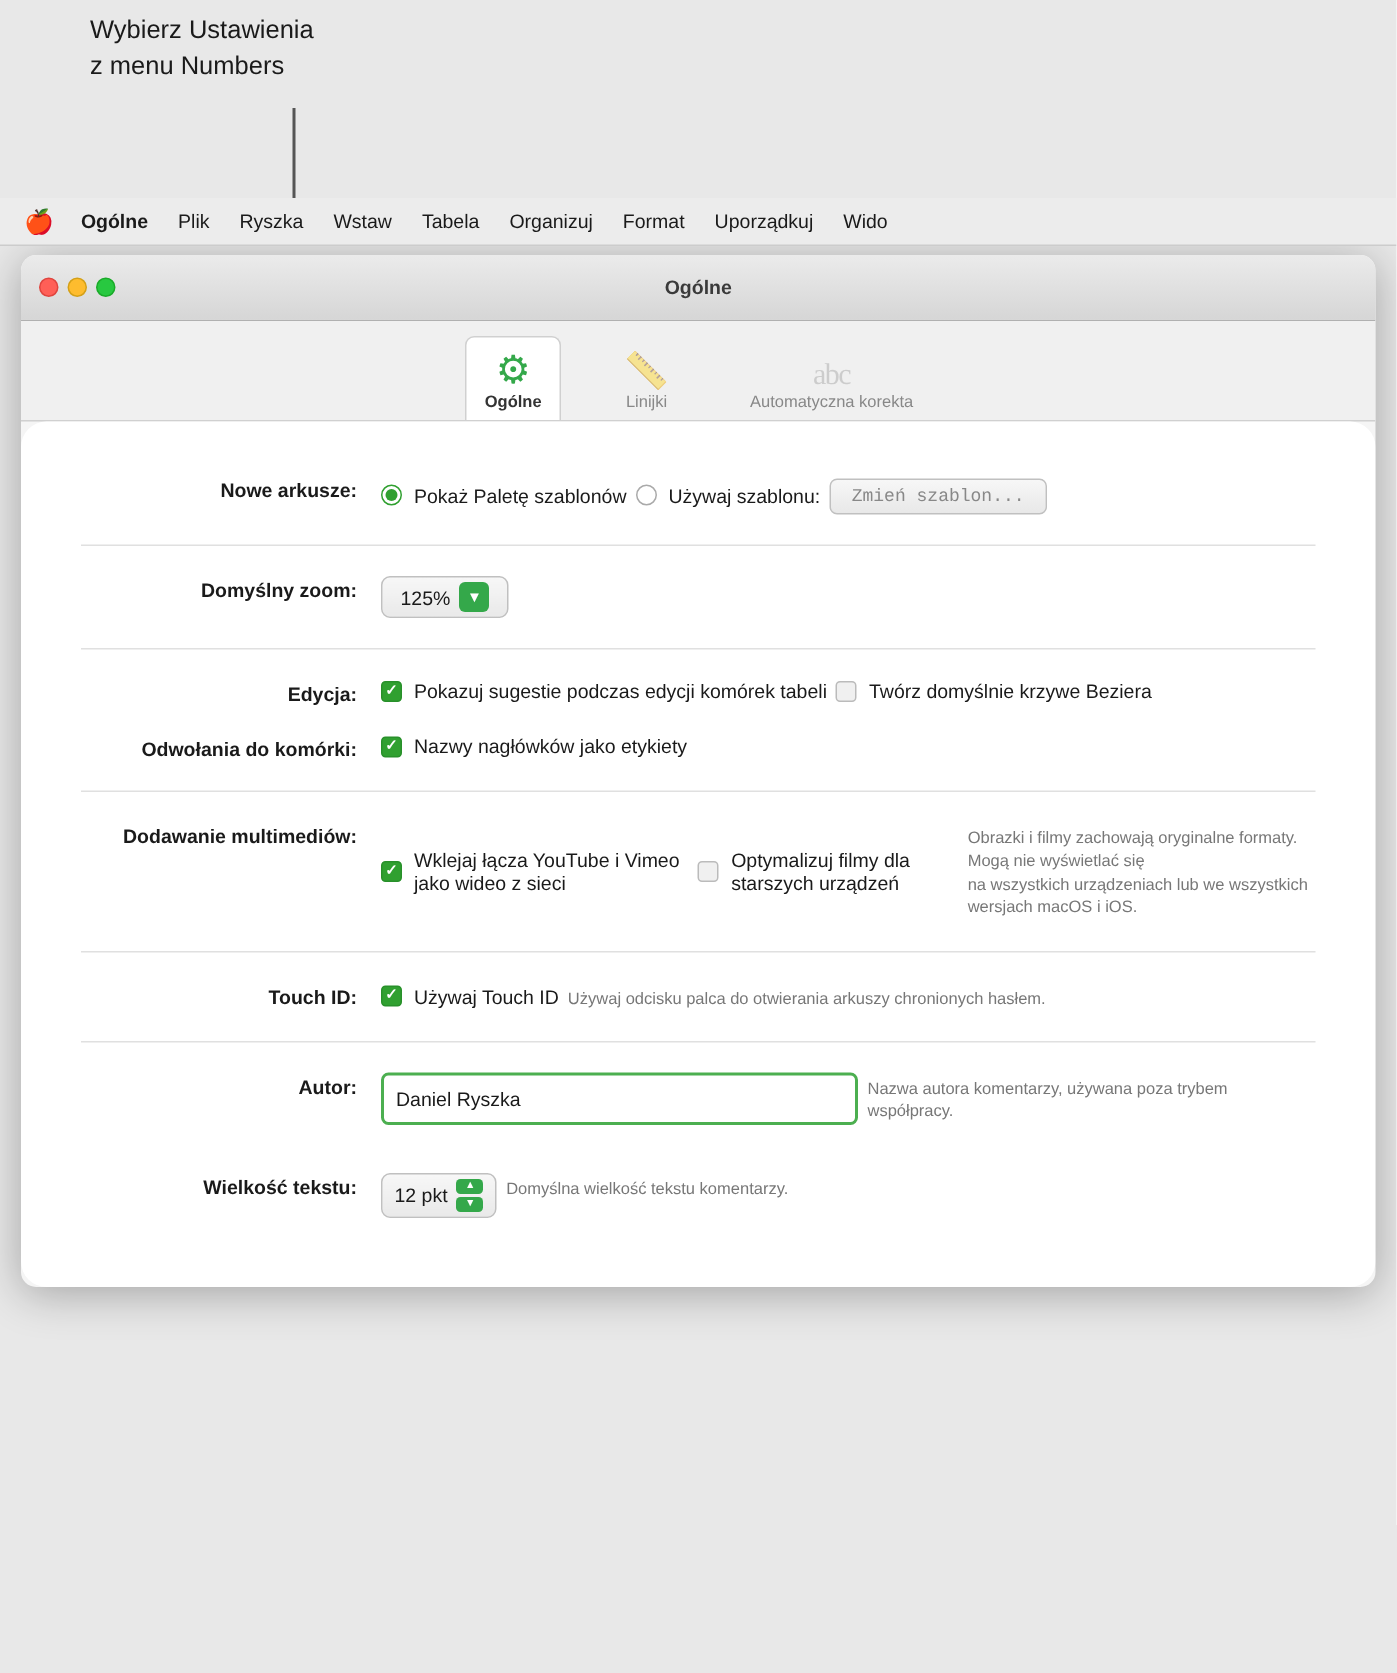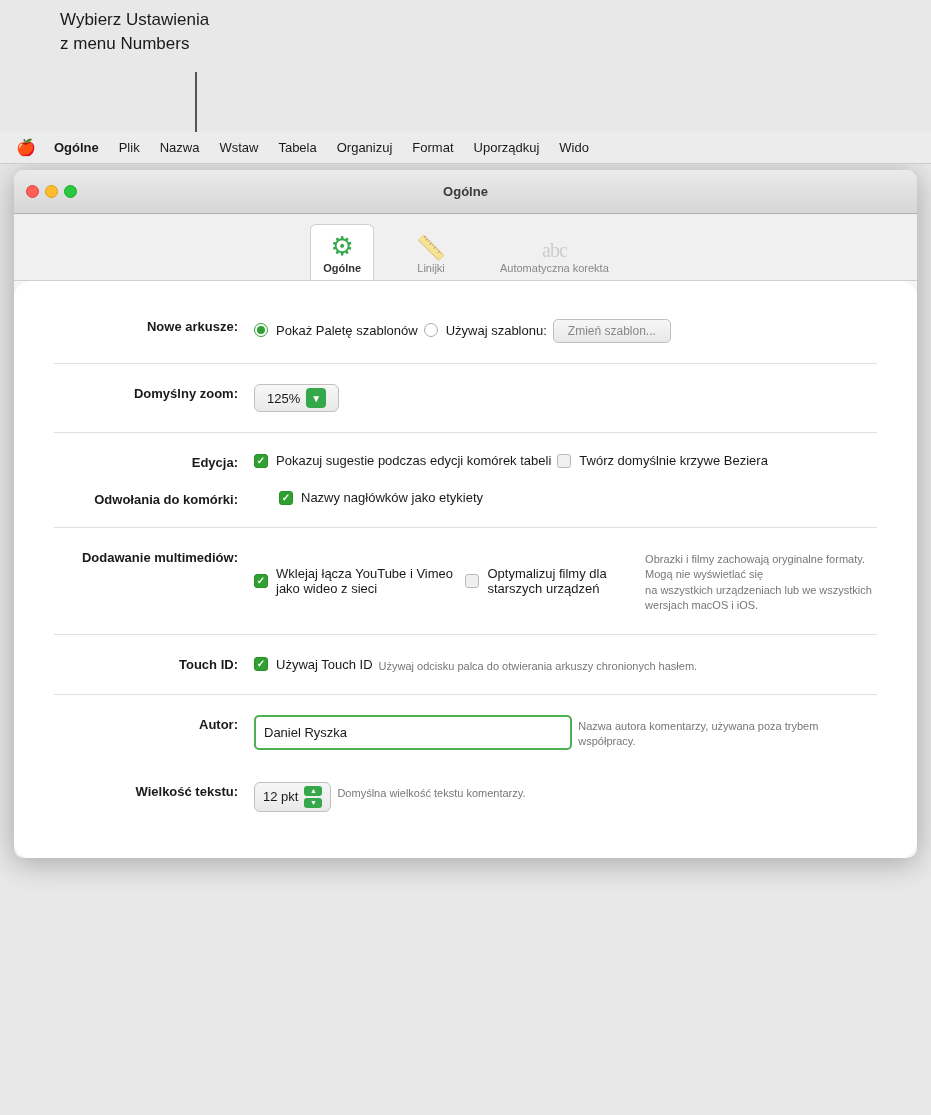--- a/index.html
+++ b/index.html
@@ -235,20 +235,21 @@
     .template-btn {
       background: linear-gradient(to bottom, #f7f7f7, #e8e8e8);
       border: 1px solid #c0c0c0;
       border-radius: 5px;
       padding: 4px 14px;
       font-size: 12px;
       color: #888;
       cursor: default;
       display: inline-block;
       margin-top: 2px;
+      font-family: Liberation Mono, monospace;
     }
 
     
     .zoom-dropdown {
       display: flex;
       align-items: center;
       background: linear-gradient(to bottom, #f7f7f7, #e9e9e9);
       border: 1px solid #c0c0c0;
       border-radius: 6px;
       padding: 3px 12px;
@@ -335,21 +336,21 @@
 <div class="annotation">
   <div>Wybierz Ustawienia</div>
   <div>z menu Numbers</div>
 </div>
 <div class="annotation-line"></div>
 
 <div class="menubar">
   <div class="menubar-item apple">🍎</div>
   <div class="menubar-item bold">Ogólne</div>
   <div class="menubar-item">Plik</div>
-  <div class="menubar-item">Nazwa</div>
+  <div class="menubar-item">Ryszka</div>
   <div class="menubar-item">Wstaw</div>
   <div class="menubar-item">Tabela</div>
   <div class="menubar-item">Organizuj</div>
   <div class="menubar-item">Format</div>
   <div class="menubar-item">Uporządkuj</div>
   <div class="menubar-item">Wido</div>
 </div>
 
 <div class="window">
 
@@ -415,21 +416,21 @@
           <div class="checkbox checked"></div>
           <span class="control-text">Pokazuj sugestie podczas edycji komórek tabeli</span>
         </div>
         <div class="control-row">
           <div class="checkbox unchecked"></div>
           <span class="control-text">Twórz domyślnie krzywe Beziera</span>
         </div>
       </div>
     </div>
 
-    <div class="section" style="padding-top: 4px; gap: 25px;">
+    <div class="section" style="padding-top: 4px;">
       <div class="section-label">Odwołania do komórki:</div>
       <div class="section-controls">
         <div class="control-row">
           <div class="checkbox checked"></div>
           <span class="control-text">Nazwy nagłówków jako etykiety</span>
         </div>
       </div>
     </div>
 
     <hr class="section-divider">

